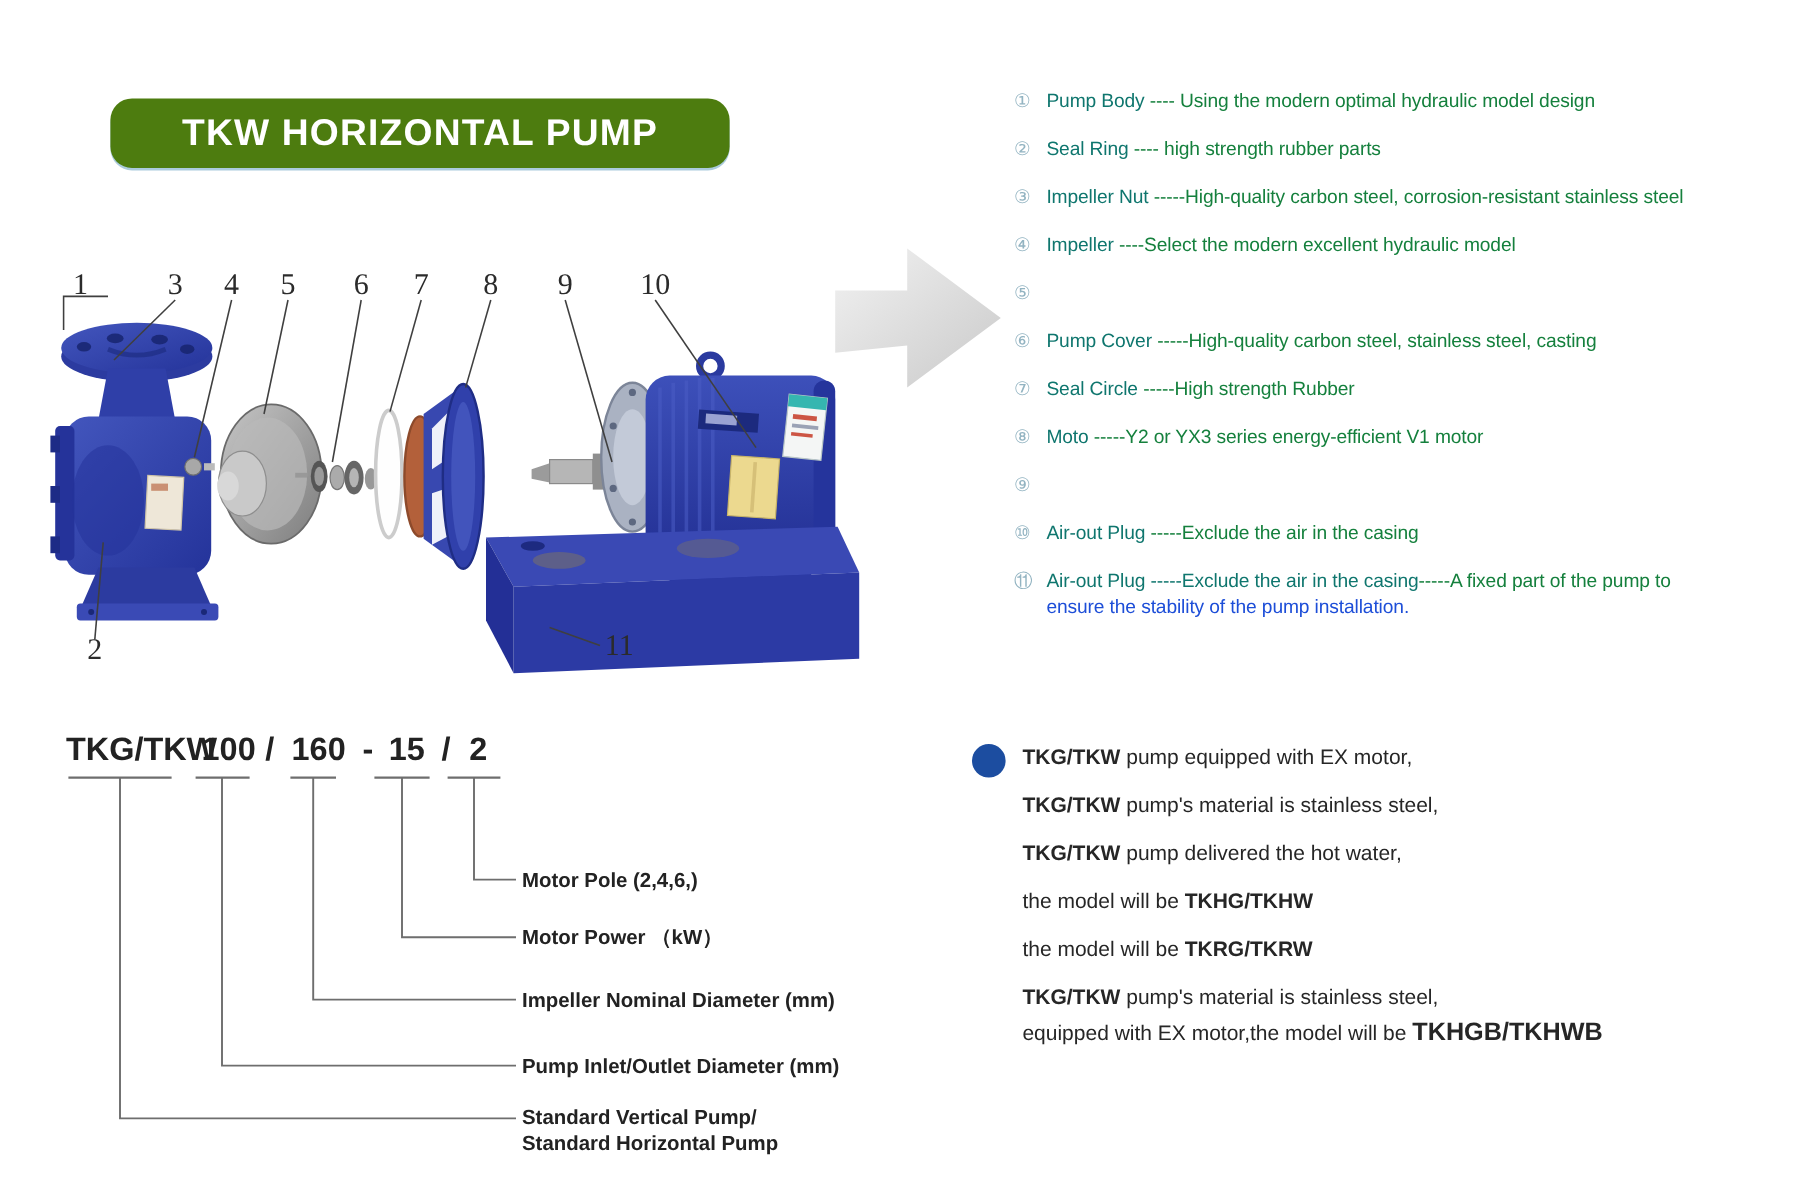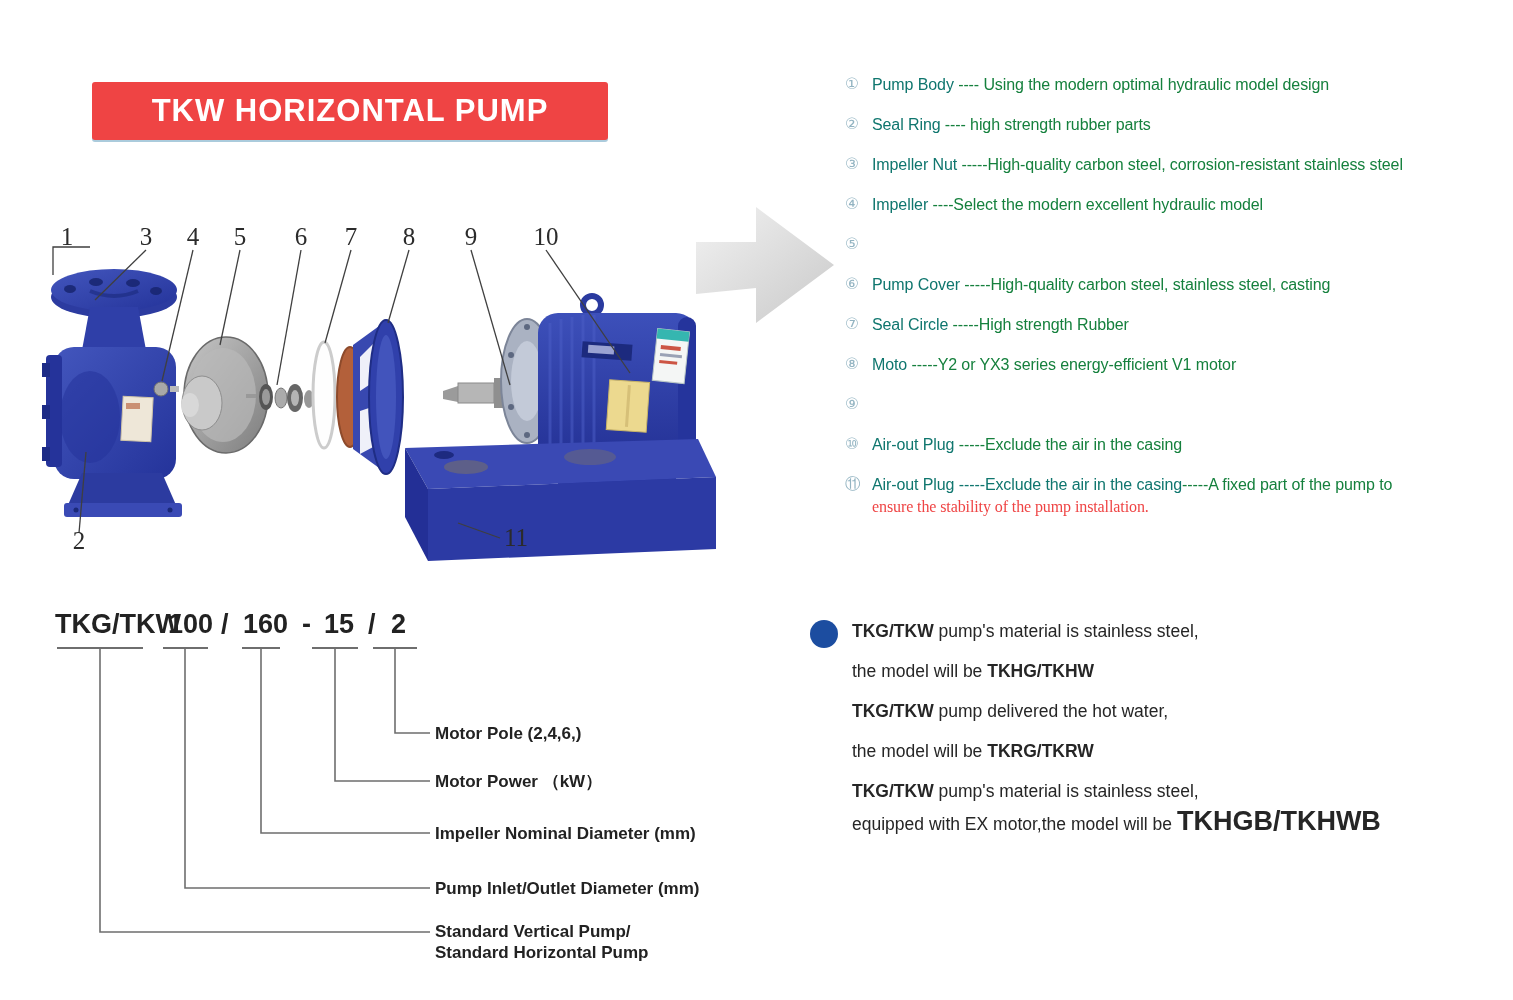--- a/index.html
+++ b/index.html
@@ -4,56 +4,56 @@
 <style>
   html,body { margin:0; padding:0; background:#ffffff; }
   .page {
     position:relative; width:1513px; height:1000px; background:#ffffff;
     font-family:"Liberation Sans", sans-serif; overflow:hidden;
   }
 
   
   .banner {
     position:absolute; left:92px; top:82px; width:516px; height:58px;
-    background:#ef4444; border-radius:3px;
+    background:#4d7c0f; border-radius:18px;
     display:flex; align-items:center; justify-content:center;
     box-shadow:0 2px 0 rgba(15,105,155,.35);
   }
   .banner-text { color:#ffffff; font-size:31px; font-weight:bold; letter-spacing:1px; }
 
   
   .diagram-svg { position:absolute; left:30px; top:205px; }
   .arrow-svg { position:absolute; left:690px; top:195px; }
   .callout-num { font-family:"Liberation Serif", serif; font-size:25px; fill:#2b2b2b; }
 
   
   .parts-list { position:absolute; left:845px; top:74px; width:670px; }
   .part-row { display:flex; align-items:flex-start; margin-bottom:18.5px; font-size:16px; line-height:21.5px; letter-spacing:-0.1px; }
   .pnum { flex:0 0 27px; width:27px; color:#93b4c2; font-family:"DejaVu Sans", sans-serif; font-size:15.5px; }
   .ptext { white-space:pre-wrap; }
   .pname { color:#0f766e; }
   .pdesc { color:#15803d; }
-  .pdesc2 { display:block; color:#ef4444;font-family:Liberation Serif, serif; }
+  .pdesc2 { display:block; color:#1d4ed8; }
 
   
   .model-svg { position:absolute; left:35px; top:595px; }
   .seg-text { font-family:"Liberation Sans", sans-serif; font-size:27px; font-weight:bold; fill:#222222; }
   .lbl-text { font-family:"Liberation Sans", sans-serif; font-size:17px; font-weight:bold; fill:#222222; }
   .code-line { stroke:#6e6e6e; stroke-width:2; fill:none; }
   .code-conn { stroke:#6e6e6e; stroke-width:1.6; fill:none; }
 
   
   .notes { position:absolute; left:810px; top:620px; width:690px; font-size:17.5px; color:#262626; }
   .bullet { position:absolute; left:0; top:0; width:28px; height:28px; border-radius:50%; background:#1c4da0; }
   .note-text { margin-left:42px; }
   .note-text p { margin:0 0 18px 0; line-height:22px; }
   .note-text p.mb-tight { margin-bottom:8px; }
   .brand { font-weight:bold; }
   .model { font-weight:bold; }
-  .model-big { font-weight:bold; font-size:27px; }
+  .model-big { font-weight:bold; font-size:21px; }
 
   .leader { stroke:#3f3f3f; stroke-width:1.3; fill:none; }
 </style>
 </head>
 <body>
 
 <div class="page">
 
   <div class="banner">
     <span class="banner-text">TKW HORIZONTAL PUMP</span>
@@ -283,22 +283,23 @@
       <text class="lbl-text" x="400" y="244">Impeller Nominal Diameter (mm)</text>
       <text class="lbl-text" x="400" y="299">Pump Inlet/Outlet Diameter (mm)</text>
       <text class="lbl-text" x="400" y="342">Standard Vertical Pump/</text>
       <text class="lbl-text" x="400" y="363">Standard  Horizontal Pump</text>
     </g>
   </svg>
 
   <div class="notes">
     <span class="bullet"></span>
     <div class="note-text">
+      <p><span class="brand">TKG/TKW</span><span> pump equipped with EX motor,</span></p>
       <p><span class="brand">TKG/TKW</span><span> pump's material is stainless steel,</span></p>
+      <p><span class="brand">TKG/TKW</span><span> pump delivered the hot water,</span></p>
       <p><span>the model will be </span><span class="model">TKHG/TKHW</span></p>
-      <p><span class="brand">TKG/TKW</span><span> pump delivered the hot water,</span></p>
       <p><span>the model will be </span><span class="model">TKRG/TKRW</span></p>
       <p class="mb-tight"><span class="brand">TKG/TKW</span><span> pump's material is stainless steel,</span></p>
       <p><span>equipped with EX motor,the model will be </span><span class="model-big">TKHGB/TKHWB</span></p>
     </div>
   </div>
 
 </div>
 
 </body></html>

